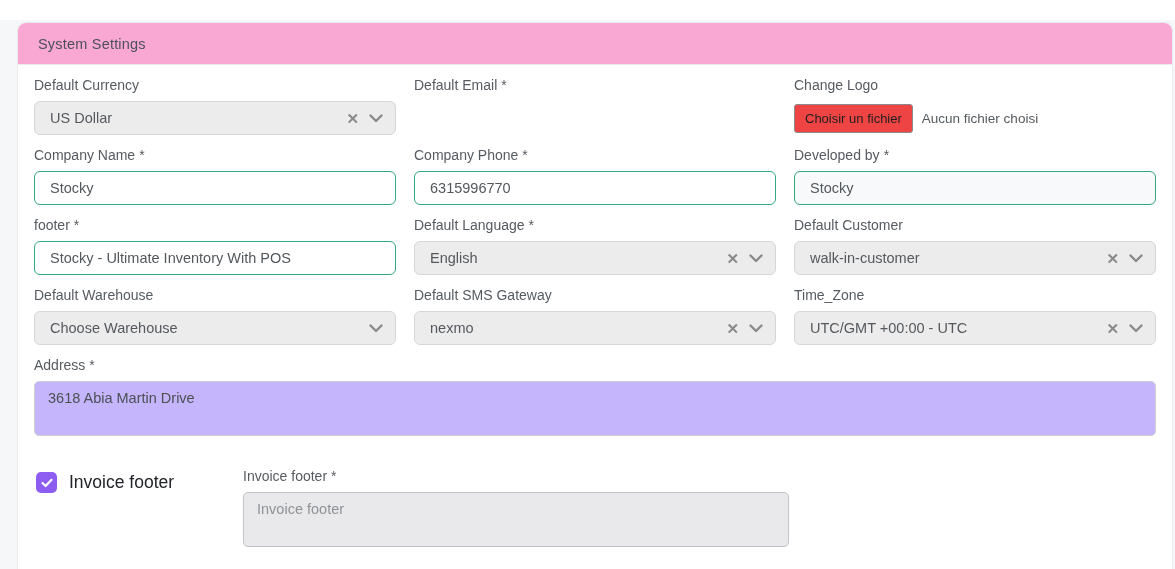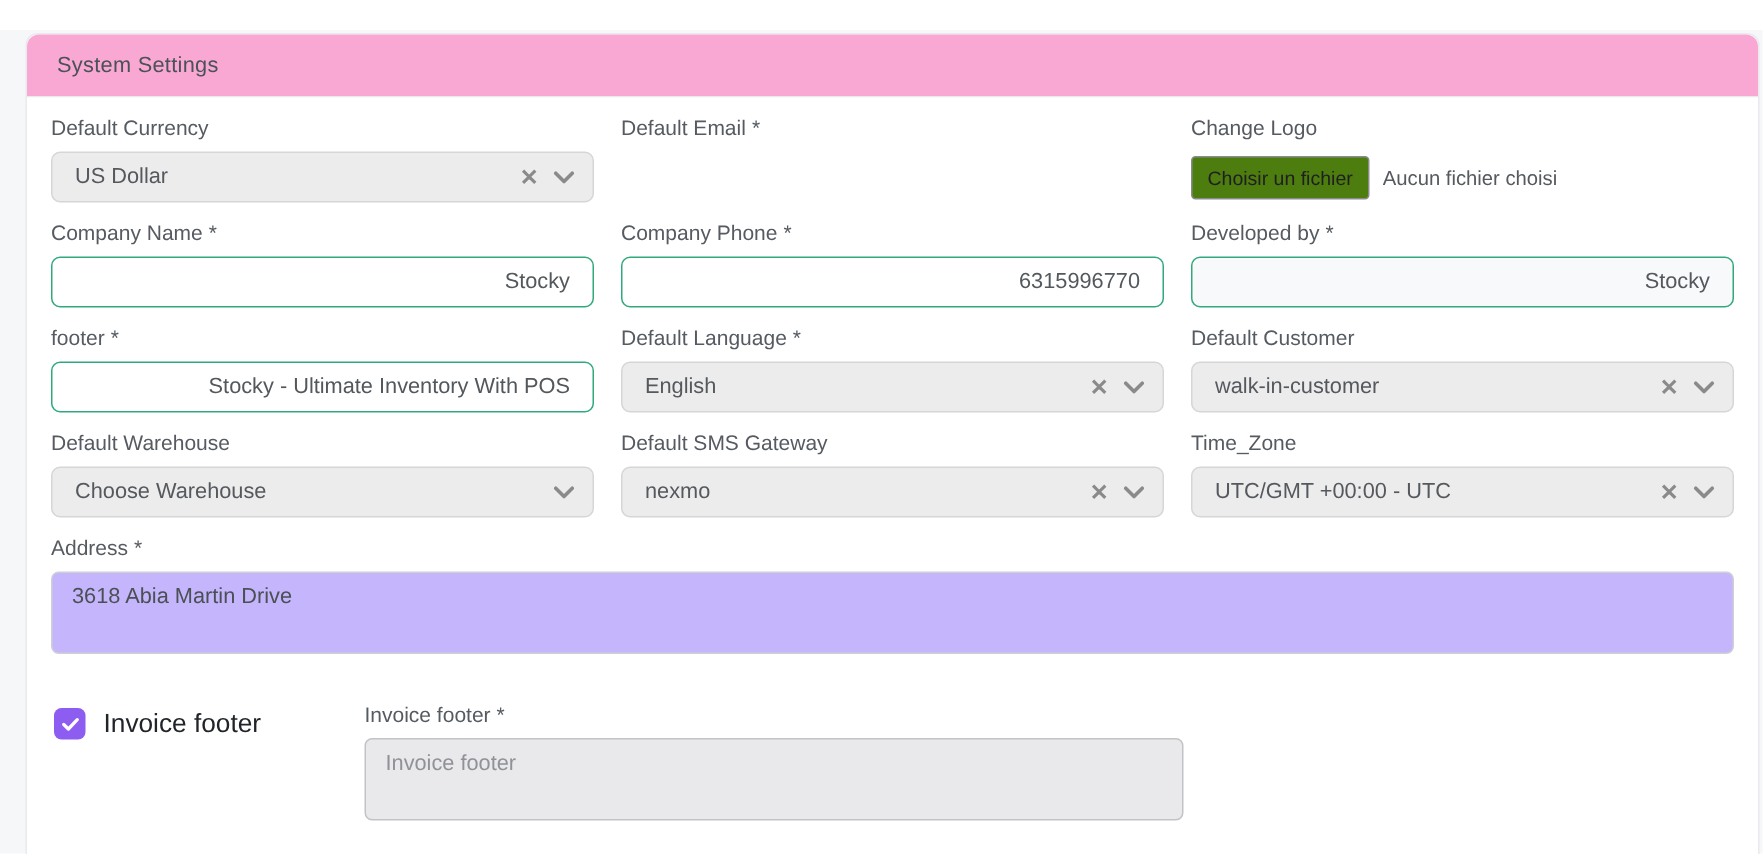--- a/index.html
+++ b/index.html
@@ -19,37 +19,37 @@
     border-radius:8px 8px 0 0;padding-left:20px;box-sizing:border-box;
   }
   .card-title{font-size:14.5px;color:#4b5158;letter-spacing:.2px;}
   .card-body{padding:13px 16px 0 16px;}
   .fgrid{display:grid;grid-template-columns:1fr 1fr 1fr;column-gap:18px;}
   .group{margin-bottom:13px;}
   .flabel{display:block;font-size:14px;color:#565b61;margin-bottom:9px;line-height:14px;}
   .req{margin-left:4px;color:#565b61;}
   .control{
     height:34px;box-sizing:border-box;width:100%;
-    border-radius:6px;font-size:14.5px;display:flex;align-items:center;text-align:right;
+    border-radius:6px;font-size:14.5px;display:flex;align-items:center;
   }
   .select{
     background:#ececed;border:1px solid #d6d6d8;color:#55595d;
     padding:0 12px 0 15px;justify-content:space-between;cursor:pointer;
   }
   .sel-icons{display:flex;align-items:center;gap:10px;}
   .clear-x{color:#8a8a8a;font-size:15px;font-weight:bold;line-height:1;cursor:pointer;}
   .chev{display:block;}
   .tinput{
     background:#ffffff;border:1.5px solid #31a97c;color:#53585c;
     padding:0 15px;font-family:"Liberation Sans",sans-serif;font-size:14.5px;outline:none;
   }
   .tinput.readonly{background:#f8f9fa;}
   .file-row{height:34px;display:flex;align-items:center;}
   .file-btn{
-    height:27px;padding:0 10px;background:#4d7c0f;border:1px solid #8b8b8b;
+    height:27px;padding:0 10px;background:#ef4444;border:1px solid #8b8b8b;
     border-radius:3px;font-size:13px;color:#1f1f1f;display:flex;align-items:center;cursor:pointer;
   }
   .file-status{font-size:13.5px;color:#555a5e;margin-left:9px;}
   .address-group{margin-bottom:0;}
   .tarea{
     display:block;width:100%;height:55px;box-sizing:border-box;resize:none;
     border:1px solid #cfd0d3;border-radius:5px;background:#c4b5fd;
     font-family:"Liberation Sans",sans-serif;font-size:14.5px;color:#4b5054;
     padding:8px 13px;outline:none;
   }

